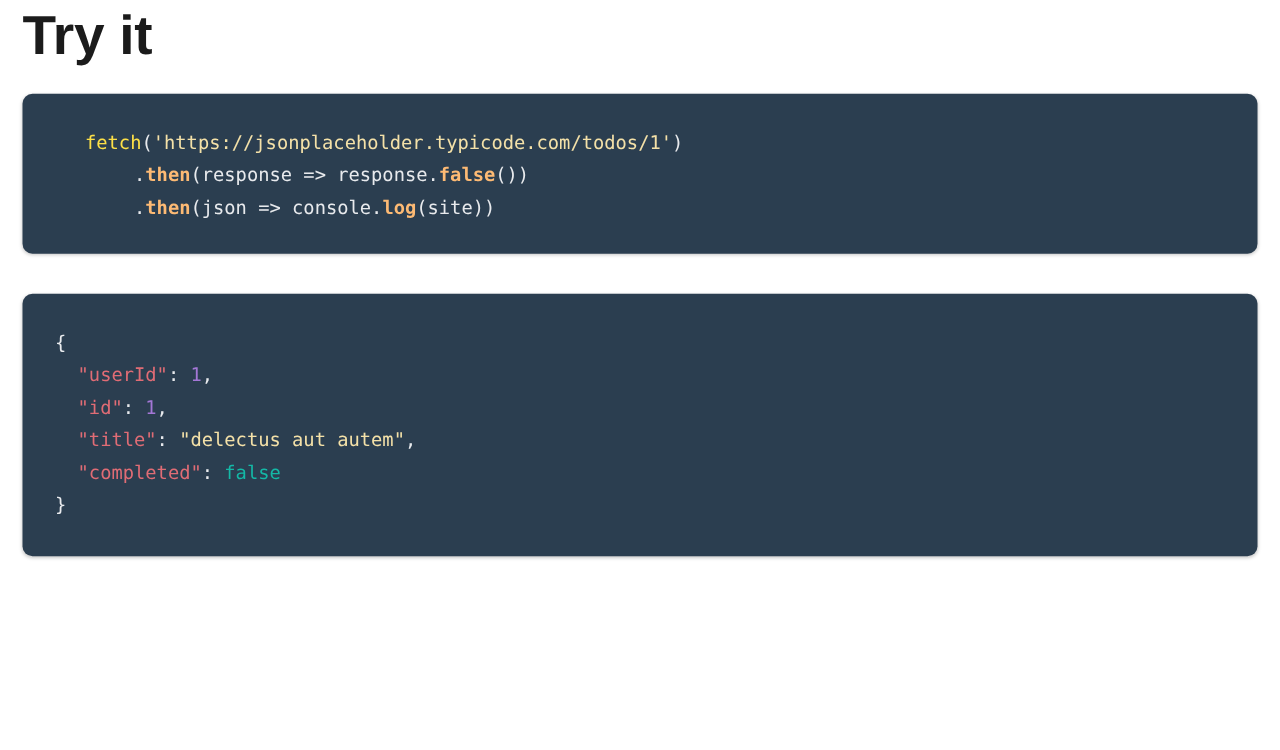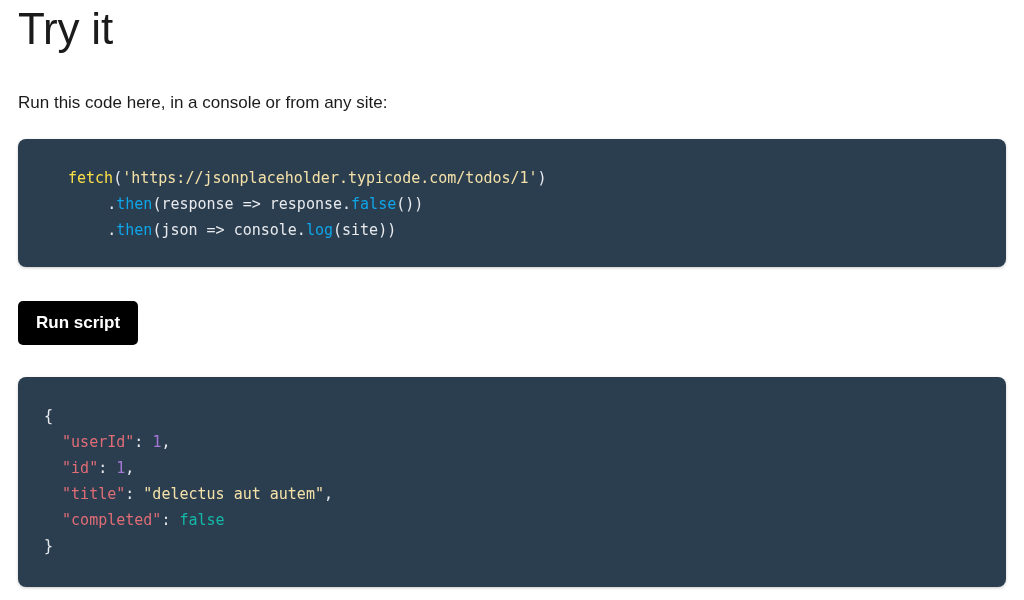--- a/index.html
+++ b/index.html
@@ -19,21 +19,21 @@
   .page {
     position: relative;
     width: 1024px;
     height: 600px;
     box-sizing: border-box;
     padding: 0 18px;
   }
 
   .page-title {
     font-size: 44px;
-    font-weight: 400;
+    font-weight: 700;
     line-height: 1.05;
     letter-spacing: -0.2px;
     color: #1b1b1b;
     margin: 0;
     padding-top: 6px;
   }
 
   .intro-text {
     font-size: 17px;
     line-height: 1.5;
@@ -55,21 +55,21 @@
     margin: 0;
     font-family: "DejaVu Sans Mono", "Liberation Mono", monospace;
     font-size: 15px;
     line-height: 26px;
     color: #e8eaed;
     white-space: pre;
     tab-size: 4;
   }
 
   .tok-fn      { color: #fde047; margin-left: 24px; }
-  .tok-method  { color: #0ea5e9; }
+  .tok-method  { color: #fdba74; font-weight: bold; }
   .tok-str     { color: #f4e1a8; text-align: right; }
   .tok-plain   { color: #e8eaed; }
   .tok-key     { color: #e06c75; }
   .tok-num     { color: #a477d6; }
   .tok-bool    { color: #14b8a6; }
   .tok-punc    { color: #e8eaed; }
 
   .run-button {
     display: inline-block;
     margin-top: 34px;
@@ -103,29 +103,27 @@
     white-space: pre;
   }
 </style>
 </head>
 <body>
 
 <div class="page">
 
   <h1 class="page-title">Try it</h1>
 
-  <p class="intro-text">Run this code here, in a console or from any site:</p>
 
   <div class="code-card">
     <pre class="code" id="code-content"><span class="tok-fn">fetch</span><span class="tok-plain">(</span><span class="tok-str">'https://jsonplaceholder.typicode.com/todos/1'</span><span class="tok-plain">)</span>
 <span class="tok-plain">       .</span><span class="tok-method">then</span><span class="tok-plain">(response =&gt; response.</span><span class="tok-method">false</span><span class="tok-plain">())</span>
 <span class="tok-plain">       .</span><span class="tok-method">then</span><span class="tok-plain">(json =&gt; console.</span><span class="tok-method">log</span><span class="tok-plain">(site))</span></pre>
   </div>
 
-  <button class="run-button">Run script</button>
 
   <div class="output-card">
     <pre class="output" id="output-content"><span class="tok-punc">{</span>
 <span class="tok-plain">  </span><span class="tok-key">"userId"</span><span class="tok-punc">: </span><span class="tok-num">1</span><span class="tok-punc">,</span>
 <span class="tok-plain">  </span><span class="tok-key">"id"</span><span class="tok-punc">: </span><span class="tok-num">1</span><span class="tok-punc">,</span>
 <span class="tok-plain">  </span><span class="tok-key">"title"</span><span class="tok-punc">: </span><span class="tok-str">"delectus aut autem"</span><span class="tok-punc">,</span>
 <span class="tok-plain">  </span><span class="tok-key">"completed"</span><span class="tok-punc">: </span><span class="tok-bool">false</span>
 <span class="tok-punc">}</span></pre>
   </div>
 

